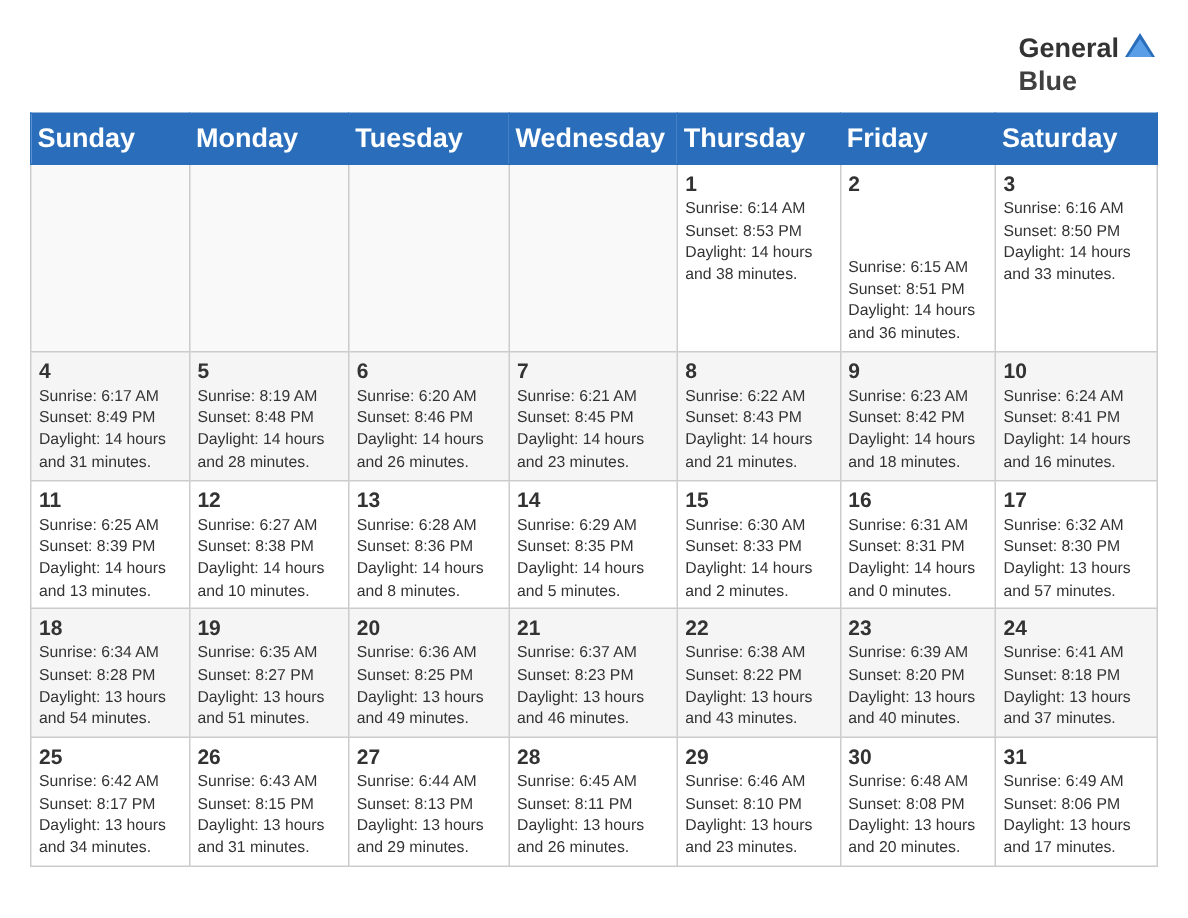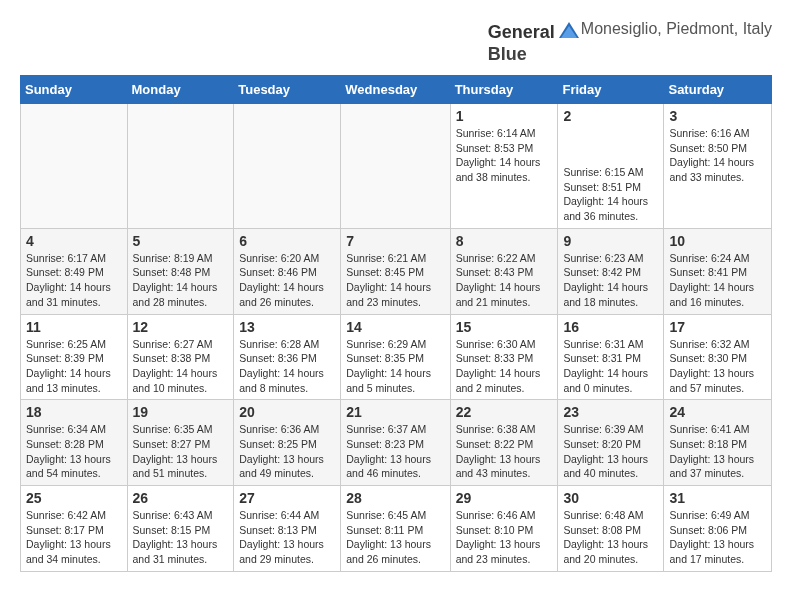--- a/index.html
+++ b/index.html
@@ -54,21 +54,21 @@
     }
     .calendar-table {
       width: 100%;
       border-collapse: collapse;
       border: 1px solid #ccc;
     }
     .calendar-table th {
       background-color: #2a6ebb;
       color: #fff;
       padding: 6px 4px;
-      font-size: 13px;
+      font-size: 18px;
       font-weight: bold;
       text-align: left;
       border: 1px solid #2a6ebb;
     }
     .calendar-table td {
       border: 1px solid #ccc;
       vertical-align: top;
       padding: 4px 5px;
       width: 113px;
       min-height: 80px;
@@ -105,21 +105,20 @@
     <div class="logo-text">
       <span class="logo-general">General</span>
       <svg class="logo-icon" viewBox="0 0 24 24">
         <polygon points="12,2 22,18 2,18" fill="#2a6ebb"></polygon>
         <polygon points="12,6 20,18 4,18" fill="#5a9ee8"></polygon>
       </svg>
     </div>
     <span class="logo-blue">Blue</span>
   </div>
   <div class="title-section">
-    <div class="location">Monesiglio, Piedmont, Italy</div>
   </div>
 </div>
 
 <table class="calendar-table">
   <thead>
     <tr>
     <th>Sunday</th>
         <th>Monday</th>
         <th>Tuesday</th>
         <th>Wednesday</th>

